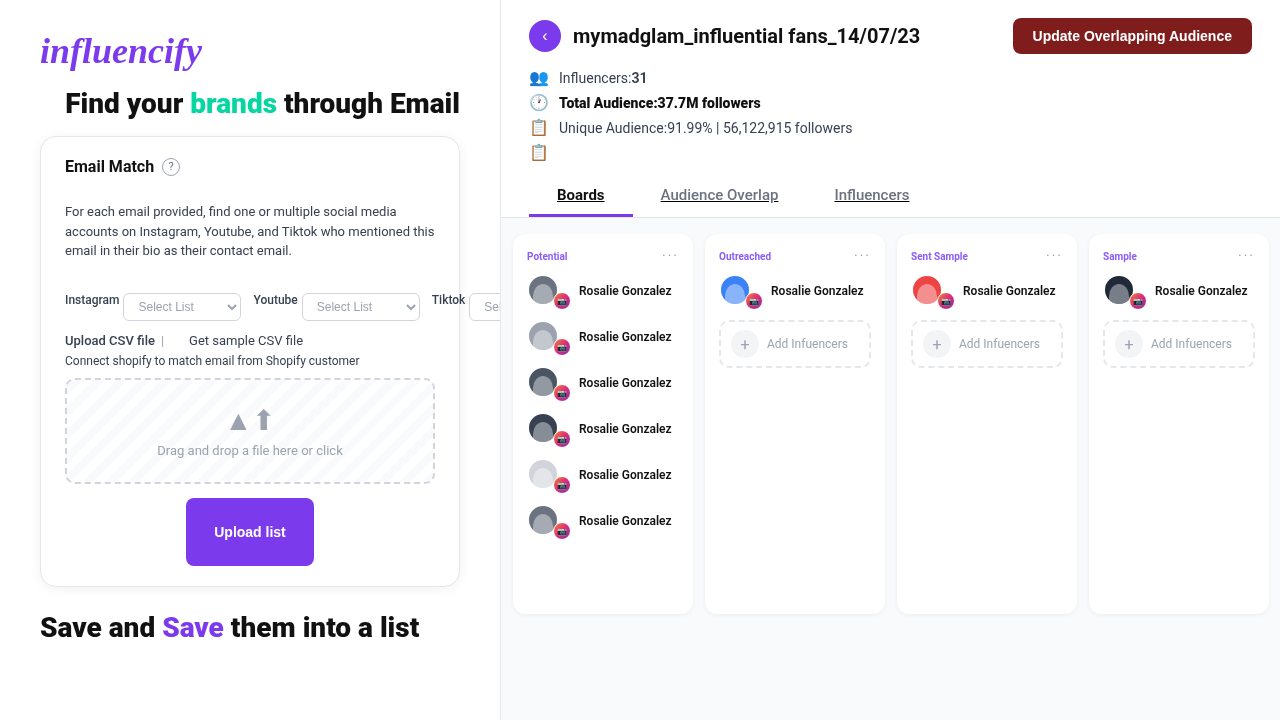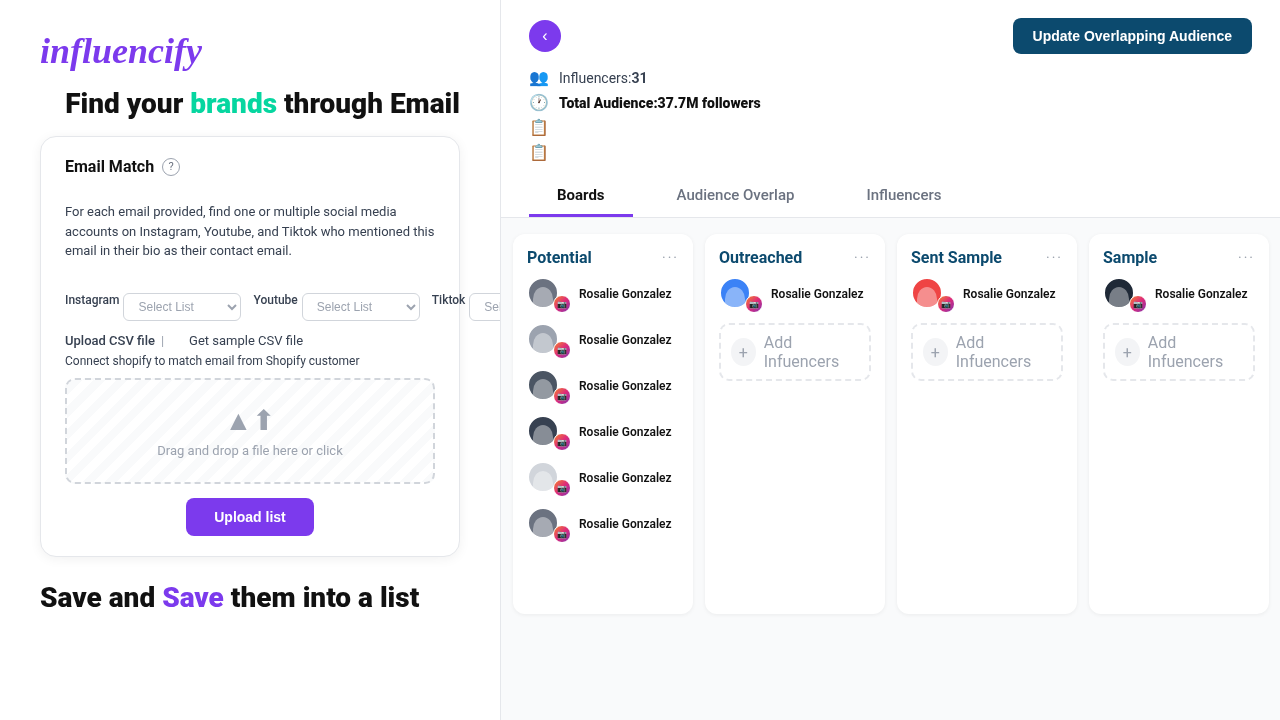--- a/index.html
+++ b/index.html
@@ -186,21 +186,21 @@
     .drop-text {
       font-size: 13px;
       color: #9ca3af;
     }
 
     .upload-btn {
       background: #7c3aed;
       color: #fff;
       border: none;
       border-radius: 8px;
-      padding: 11px 28px;
+      padding: 26px 28px;
       font-size: 14px;
       font-weight: 600;
       cursor: pointer;
       display: block;
       margin: 0 auto;
     }
 
     .bottom-tagline {
       font-size: 28px;
       font-weight: 900;
@@ -254,21 +254,21 @@
       justify-content: center;
     }
 
     .page-title-text {
       font-size: 20px;
       font-weight: 700;
       color: #111;
     }
 
     .update-btn {
-      background: #0c4a6e;
+      background: #7f1d1d;
       color: #fff;
       border: none;
       border-radius: 8px;
       padding: 10px 20px;
       font-size: 14px;
       font-weight: 600;
       cursor: pointer;
     }
 
     .stats-row {
@@ -293,21 +293,22 @@
 
     .stat-icon {
       font-size: 16px;
       color: #6b7280;
       width: 20px;
       text-align: center;
     }
 
     .tabs-row {
       display: flex;
-      gap: 16px;
+      gap: 0;
+      text-decoration: underline;
     }
 
     .tab {
       padding: 10px 28px;
       font-size: 15px;
       font-weight: 500;
       color: #6b7280;
       cursor: pointer;
       border-bottom: 3px solid transparent;
     }
@@ -343,23 +344,23 @@
       overflow-y: auto;
     }
 
     .board-header {
       display: flex;
       align-items: center;
       justify-content: space-between;
     }
 
     .board-name {
-      font-size: 16px;
+      font-size: 10px;
       font-weight: 700;
-      color: #0c4a6e;
+      color: #8b5cf6;
     }
 
     .board-menu {
       color: #9ca3af;
       font-size: 14px;
       cursor: pointer;
       letter-spacing: 2px;
     }
 
     .influencer-card {
@@ -428,21 +429,21 @@
       border-radius: 50%;
       background: #f3f4f6;
       display: flex;
       align-items: center;
       justify-content: center;
       font-size: 16px;
       color: #9ca3af;
     }
 
     .add-text {
-      font-size: 16px;
+      font-size: 12px;
       color: #9ca3af;
     }
 
     
     .av1 { background: #6b7280; }
     .av2 { background: #9ca3af; }
     .av3 { background: #4b5563; }
     .av4 { background: #374151; }
     .av5 { background: #d1d5db; }
     .av6 { background: #6b7280; }
@@ -526,35 +527,37 @@
   <div class="bottom-tagline">
     <span>Save and </span><span class="save-highlight">Save</span><span> them into a list</span>
   </div>
 </div>
 
 <div class="right-panel">
   <div class="right-header">
     <div class="top-row">
       <div class="back-title">
         <button class="back-btn">‹</button>
+        <span class="page-title-text">mymadglam_influential fans_14/07/23</span>
       </div>
       <button class="update-btn">Update Overlapping Audience</button>
     </div>
 
     <div class="stats-row">
       <div class="stat-item">
         <span class="stat-icon">👥</span>
         <span>Influencers:<strong>31</strong></span>
       </div>
       <div class="stat-item bold-stat">
         <span class="stat-icon">🕐</span>
         <span><strong>Total Audience:37.7M followers</strong></span>
       </div>
       <div class="stat-item">
         <span class="stat-icon">📋</span>
+        <span>Unique Audience:91.99% | 56,122,915 followers</span>
       </div>
       <div class="stat-item">
         <span class="stat-icon">📋</span>
       </div>
     </div>
 
     <div class="tabs-row">
       <div class="tab active">Boards</div>
       <div class="tab">Audience Overlap</div>
       <div class="tab">Influencers</div>

